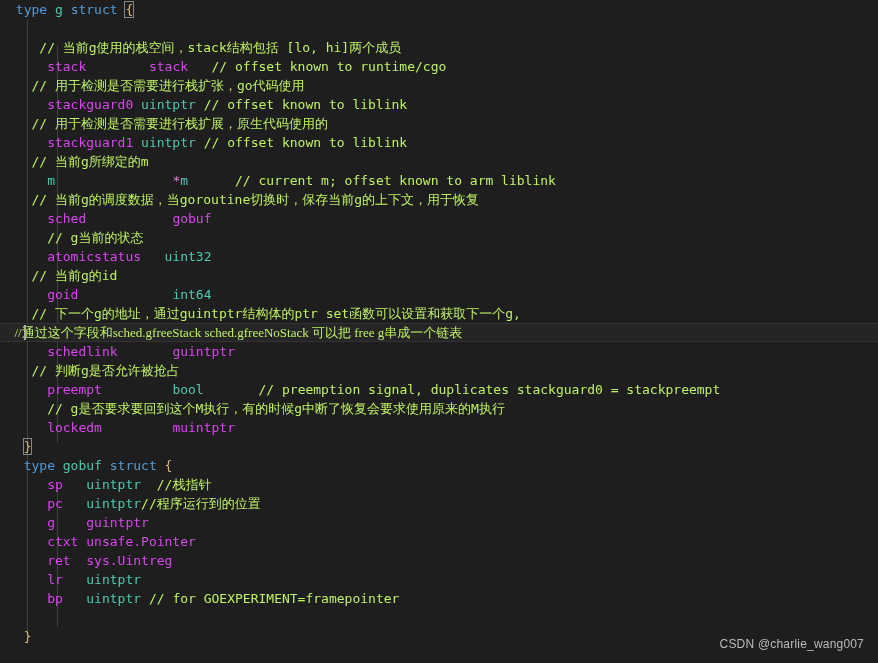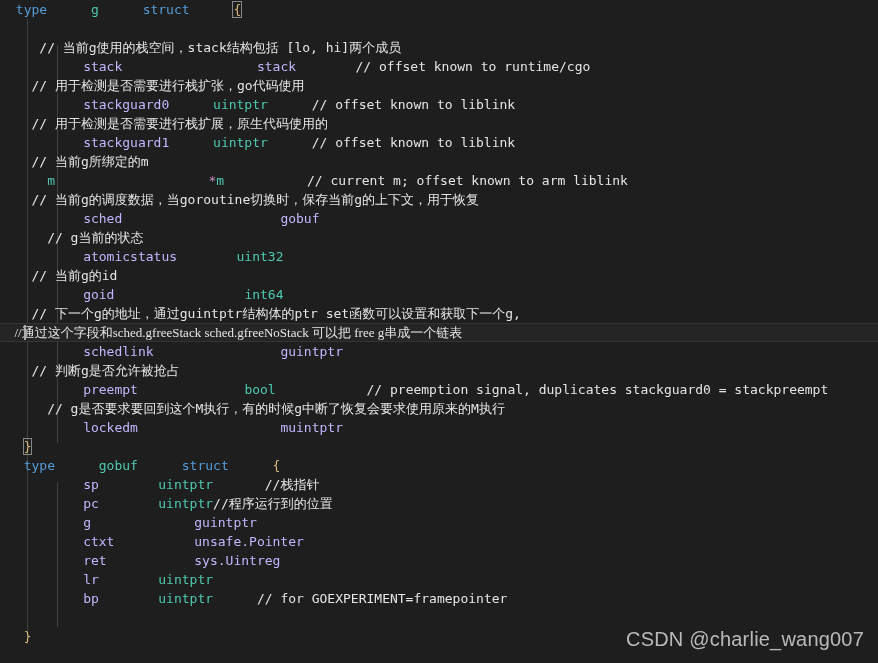--- a/index.html
+++ b/index.html
@@ -41,40 +41,40 @@
   
   .guide {
     position: absolute;
     top: 0;
     width: 1px;
     background: #404040;
   }
   .tok { white-space: pre; }
   .kw       { color: #569cd6; }   
   .typ      { color: #4ec9b0; }   
-  .id       { color: #c4b5fd; margin-left: 36px; }   
-  .cmt      { color: #e5e5e5; text-align: center; }   
+  .id       { color: #d946ef; }   
+  .cmt      { color: #bef264; text-align: center; }   
   .brace    { color: #d7ba7d; }
   .star     { color: #c586c0; }
   .bracketbox {
     outline: 1px solid #888888;
     outline-offset: 0px;
   }
   .caret {
     position: absolute;
     width: 2px;
     background: #aeafad;
     top: 2px;
     height: 15px;
   }
   #watermark {
     position: absolute;
     color: #cfcfcf;
     font-family: "Liberation Sans", sans-serif;
-    font-size: 20px;
+    font-size: 12px;
     letter-spacing: 0.2px;
     right: 14px;
     bottom: 12px;
     opacity: 0.88;
   }
 </style>
 </head>
 <body>
 
 <div id="screen">

